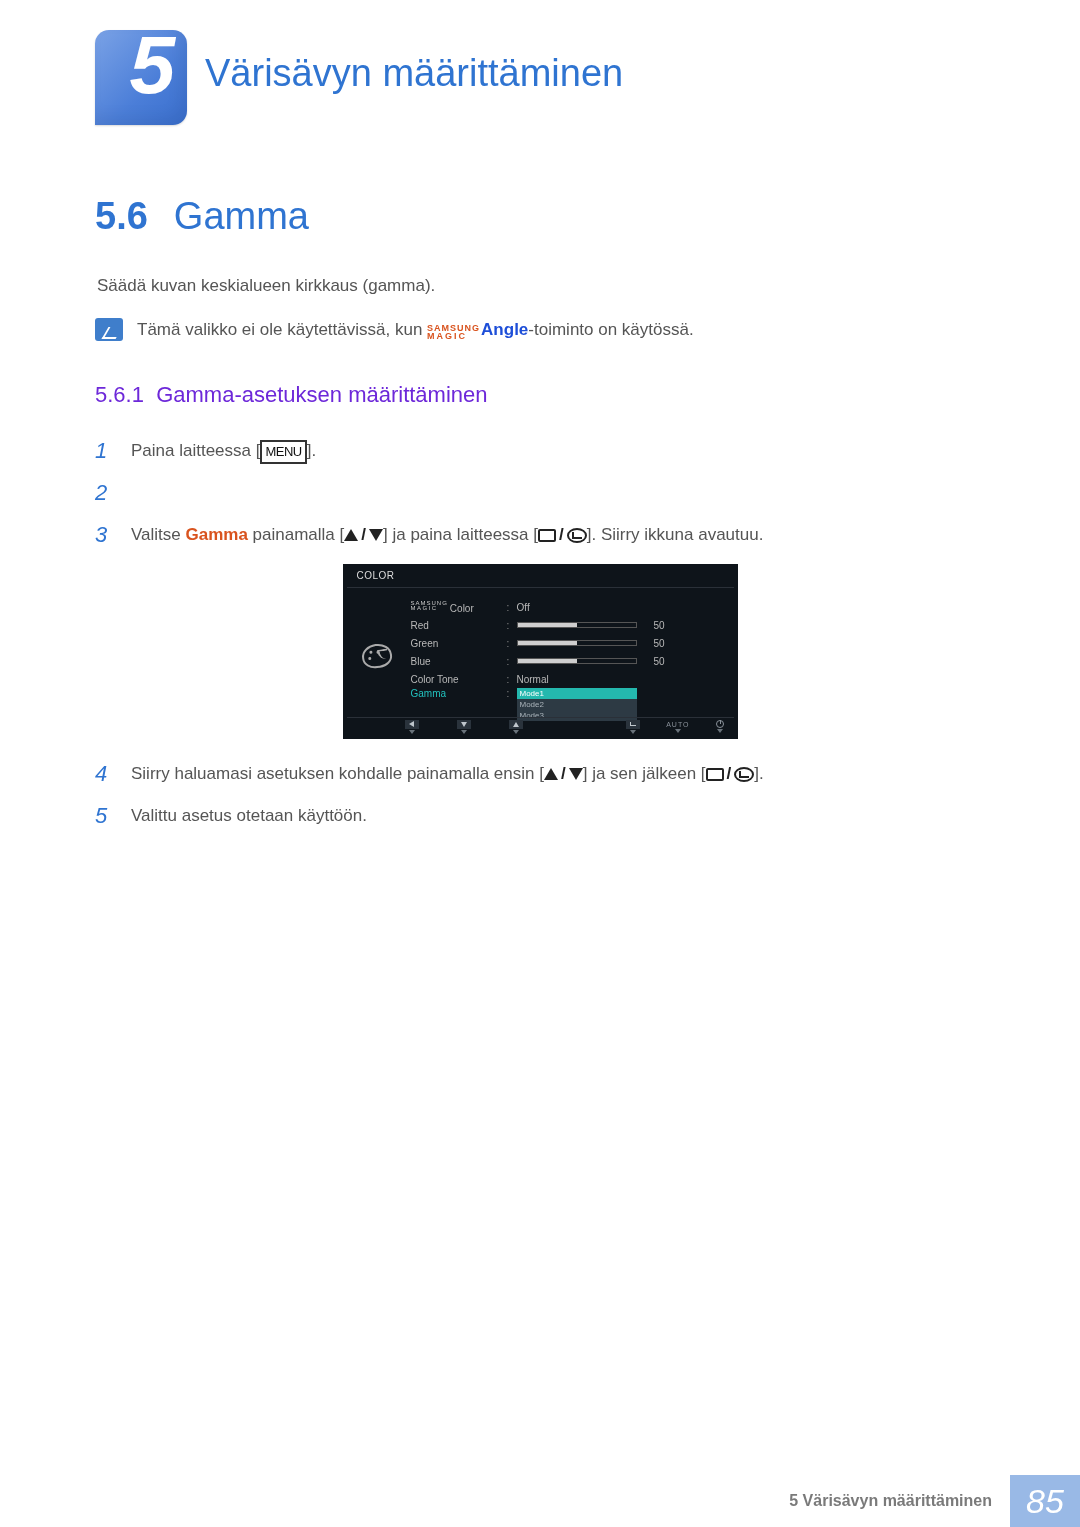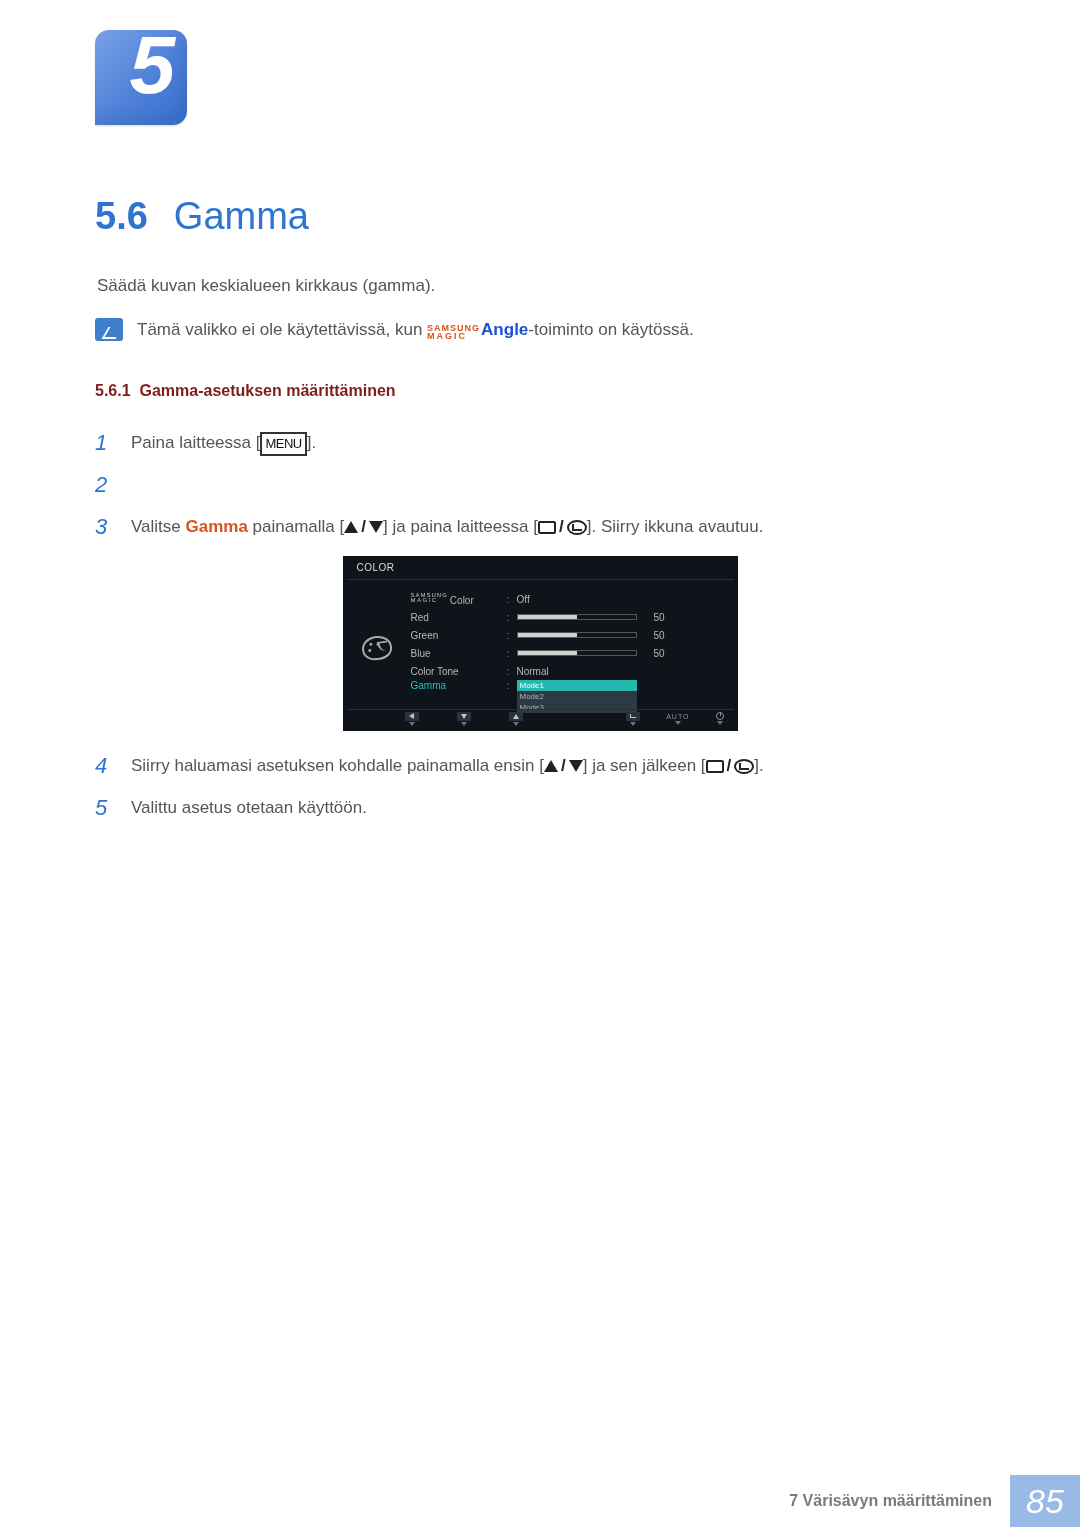--- a/index.html
+++ b/index.html
@@ -66,21 +66,21 @@
   }
   .note-text { font-size: 17px; color: #555; line-height: 1.4; }
   .samsung-magic {
     display: inline-block; font-size: 9px; line-height: 0.85;
     color: #d9531e; font-weight: 700; letter-spacing: 1px;
     vertical-align: -4px; margin-right: 1px;
   }
   .samsung-magic .line2 { letter-spacing: 2px; }
   .angle-strong { color: #1d4ed8; font-weight: 700; }
   .subsection {
-    font-size: 16px; color: #7f1d1d; font-weight: 700;
+    font-size: 22px; color: #6d28d9; font-weight: 400;
     margin-bottom: 30px;
   }
   .steps { list-style: none; }
   .steps li { display: flex; align-items: flex-start; gap: 18px; margin-bottom: 16px; }
   .step-num { font-size: 22px; font-style: italic; color: #2f74d1; font-weight: 400; width: 18px; flex-shrink: 0; }
   .step-text { font-size: 17px; color: #555; line-height: 1.5; }
   .orange-strong { color: #d9531e; font-weight: 700; }
   .menu-box {
     display: inline-block; border: 2px solid #333; color: #111;
     font-size: 13px; font-weight: 400; padding: 0 3px 1px 3px;
@@ -170,20 +170,21 @@
   }
 </style>
 </head>
 <body>
 
 <div class="page">
   <div class="chapter-row">
     <div class="chapter-box">
       <div class="num">5</div>
     </div>
+    <div class="chapter-title">Värisävyn määrittäminen</div>
   </div>
 
   <div class="section-row">
     <div class="section-num">5.6</div>
     <div class="section-title">Gamma</div>
   </div>
 
   <div class="intro">Säädä kuvan keskialueen kirkkaus (gamma).</div>
 
   <div class="note-row">
@@ -318,15 +319,15 @@
       </div>
     </li>
     <li>
       <div class="step-num">5</div>
       <div class="step-text">Valittu asetus otetaan käyttöön.</div>
     </li>
   </ol>
 </div>
 
 <div class="footer">
-  <div class="footer-text">7 Värisävyn määrittäminen</div>
+  <div class="footer-text">5 Värisävyn määrittäminen</div>
   <div class="page-num-box">85</div>
 </div>
 
 </body></html>

